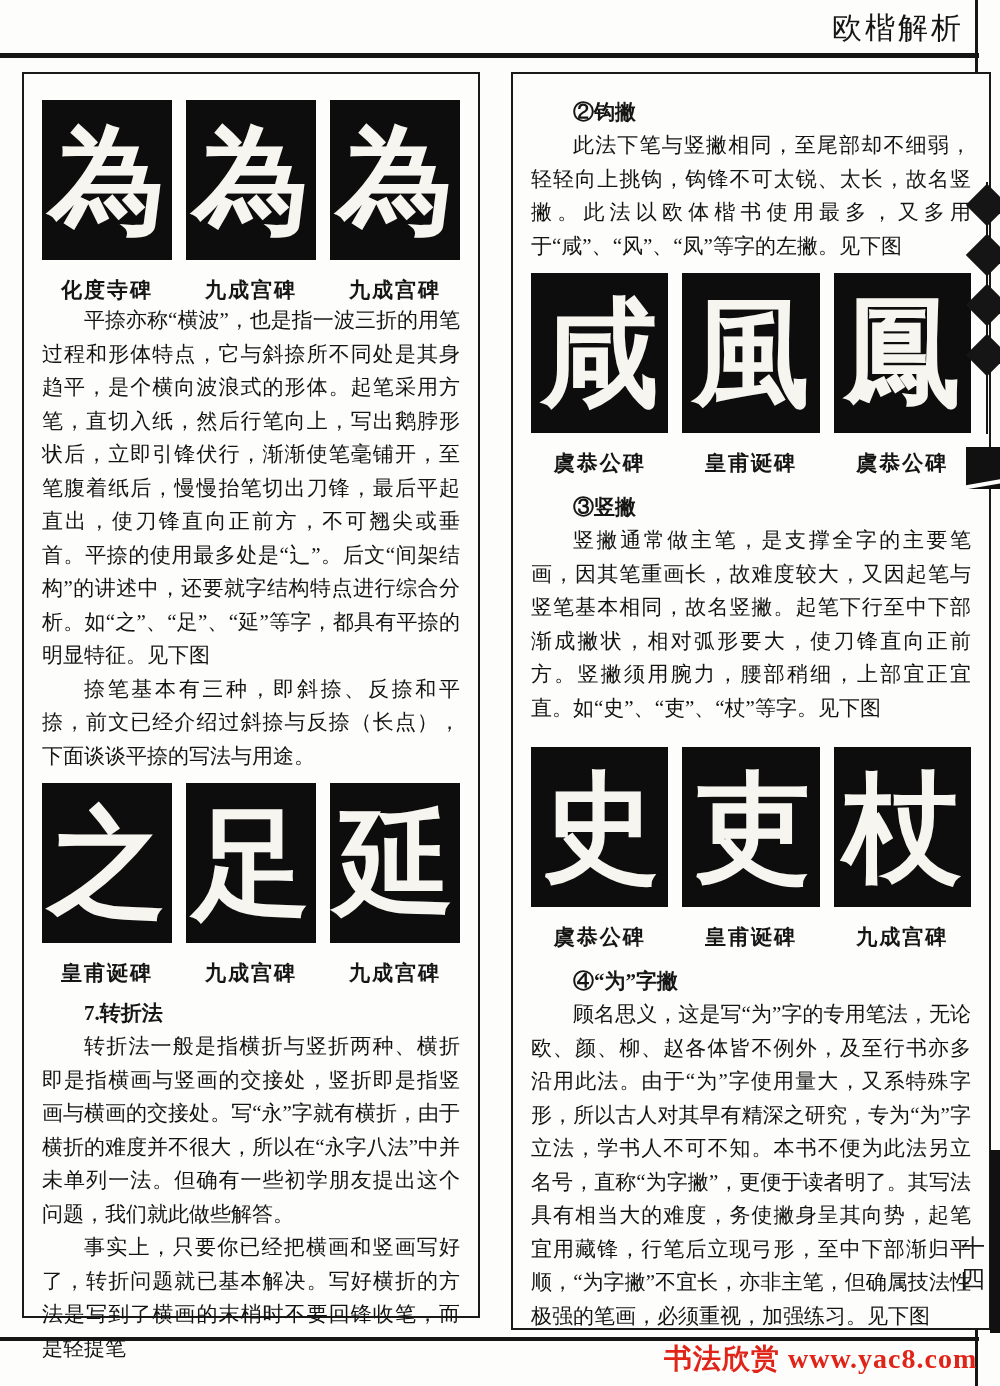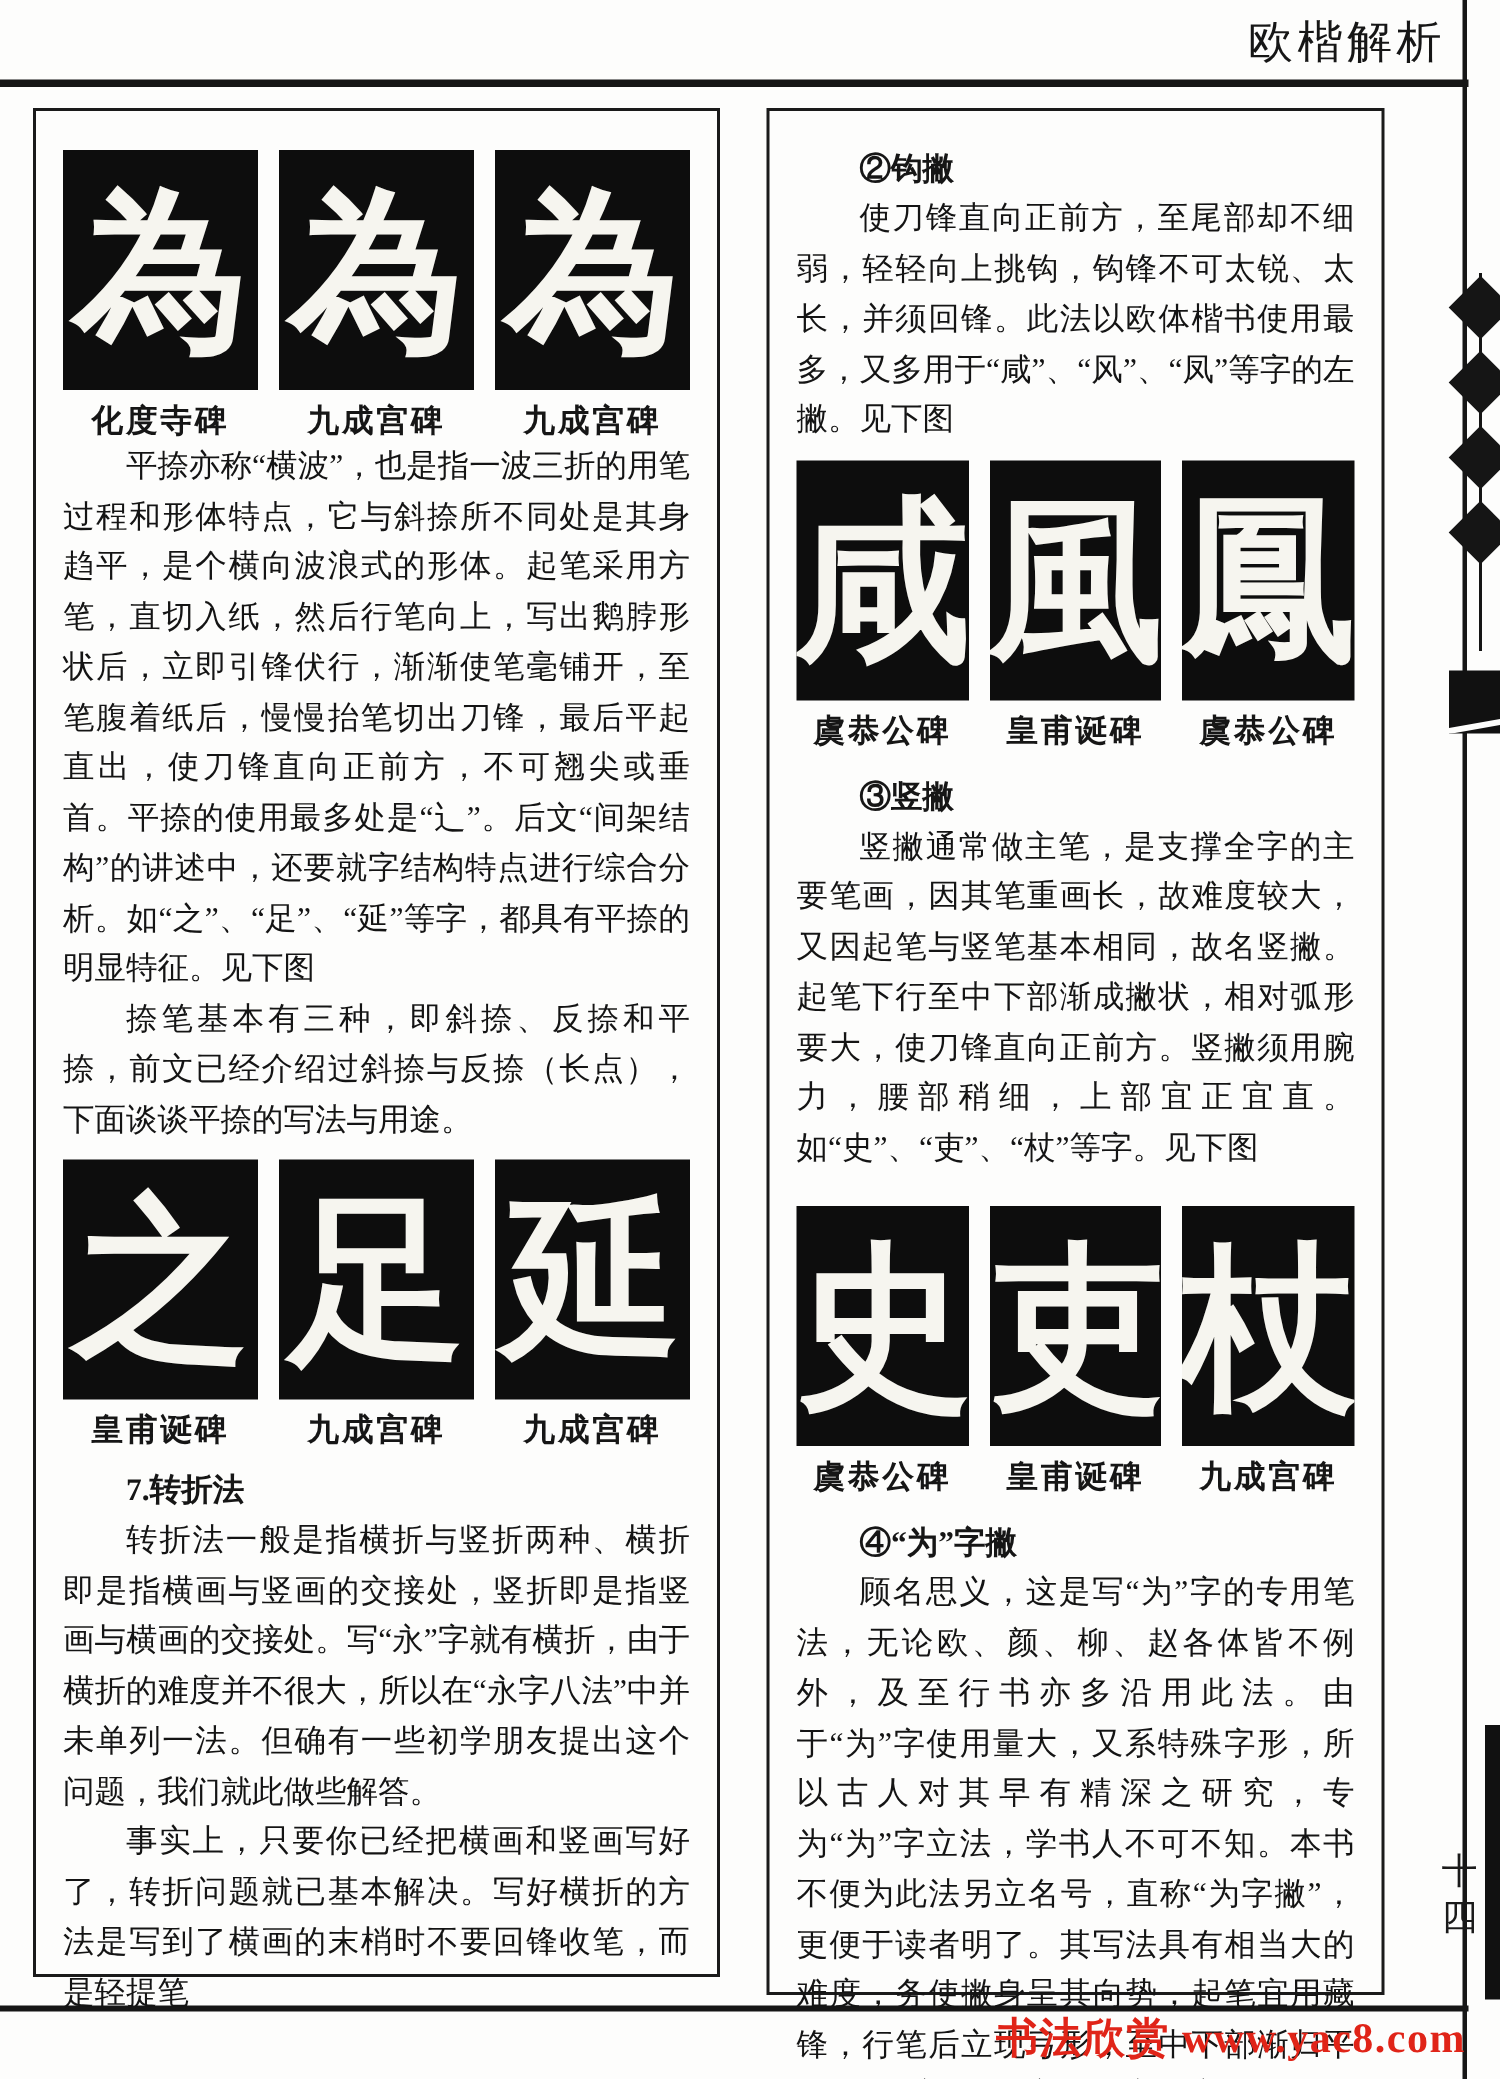--- a/index.html
+++ b/index.html
@@ -24,21 +24,21 @@
     font-size:30px;font-weight:normal;letter-spacing:3px;white-space:nowrap;
   }
 
   
   .panel{
     position:absolute;top:72px;
     border:2px solid #1a1a1a;box-sizing:border-box;
     padding:0 18px;background:#fdfdfc;
   }
   .panel-left{left:22px;width:458px;height:1246px;}
-  .panel-right{left:511px;width:412px;height:1258px;}
+  .panel-right{left:511px;width:480px;height:1258px;}
 
   
   .para{
     font-size:21px;line-height:33.5px;margin:0;
     text-align:justify;text-indent:2em;color:#141414;
   }
   .sec-title{
     font-size:21px;line-height:33px;margin:0;
     font-weight:bold;text-indent:2em;white-space:nowrap;
   }
@@ -53,21 +53,21 @@
   .tile{
     height:160px;background:#0d0d0d;
     display:flex;align-items:center;justify-content:center;
     overflow:hidden;
   }
   .glyph{
     color:#f6f5ef;font-size:118px;line-height:1;font-weight:bold;
     font-family:"DejaVu Serif","Liberation Serif",serif;
   }
   .caption{
-    margin-top:6px;font-size:21px;font-weight:bold;letter-spacing:2px;white-space:nowrap;
+    margin-top:16px;font-size:21px;font-weight:bold;letter-spacing:2px;white-space:nowrap;
   }
 
   
   .diamond-line{position:absolute;left:986px;top:182px;width:2px;height:252px;background:#151515;}
   .diamond{
     position:absolute;left:972px;width:30px;height:30px;background:#151515;
     transform:rotate(45deg);
   }
   .d1{top:190px;}.d2{top:240px;}.d3{top:290px;}.d4{top:340px;}
   .side-band{position:absolute;left:966px;top:447px;width:34px;height:42px;background:#111;overflow:hidden;}
@@ -146,21 +146,21 @@
 
     <p class="sec-title mt10">7.转折法</p>
     <p class="para">转折法一般是指横折与竖折两种、横折即是指横画与竖画的交接处，竖折即是指竖画与横画的交接处。写“永”字就有横折，由于横折的难度并不很大，所以在“永字八法”中并未单列一法。但确有一些初学朋友提出这个问题，我们就此做些解答。</p>
     <p class="para">事实上，只要你已经把横画和竖画写好了，转折问题就已基本解决。写好横折的方法是写到了横画的末梢时不要回锋收笔，而是轻提笔</p>
 
   </div>
 
   <div class="panel panel-right">
 
     <p class="sec-title mt22">②钩撇</p>
-    <p class="para">使刀锋直向正前方，至尾部却不细弱，轻轻向上挑钩，钩锋不可太锐、太长，并须回锋。此法以欧体楷书使用最多，又多用于“咸”、“风”、“凤”等字的左撇。见下图</p>
+    <p class="para">此法下笔与竖撇相同，至尾部却不细弱，轻轻向上挑钩，钩锋不可太锐、太长，故名竖撇。此法以欧体楷书使用最多，又多用于“咸”、“风”、“凤”等字的左撇。见下图</p>
 
     <div class="fig-row mt10">
       <div class="tile-wrap">
         <div class="tile">
             <span class="glyph">咸</span>
           </div>
         <div class="caption">虞恭公碑</div>
       </div>
       <div class="tile-wrap">
         <div class="tile">

